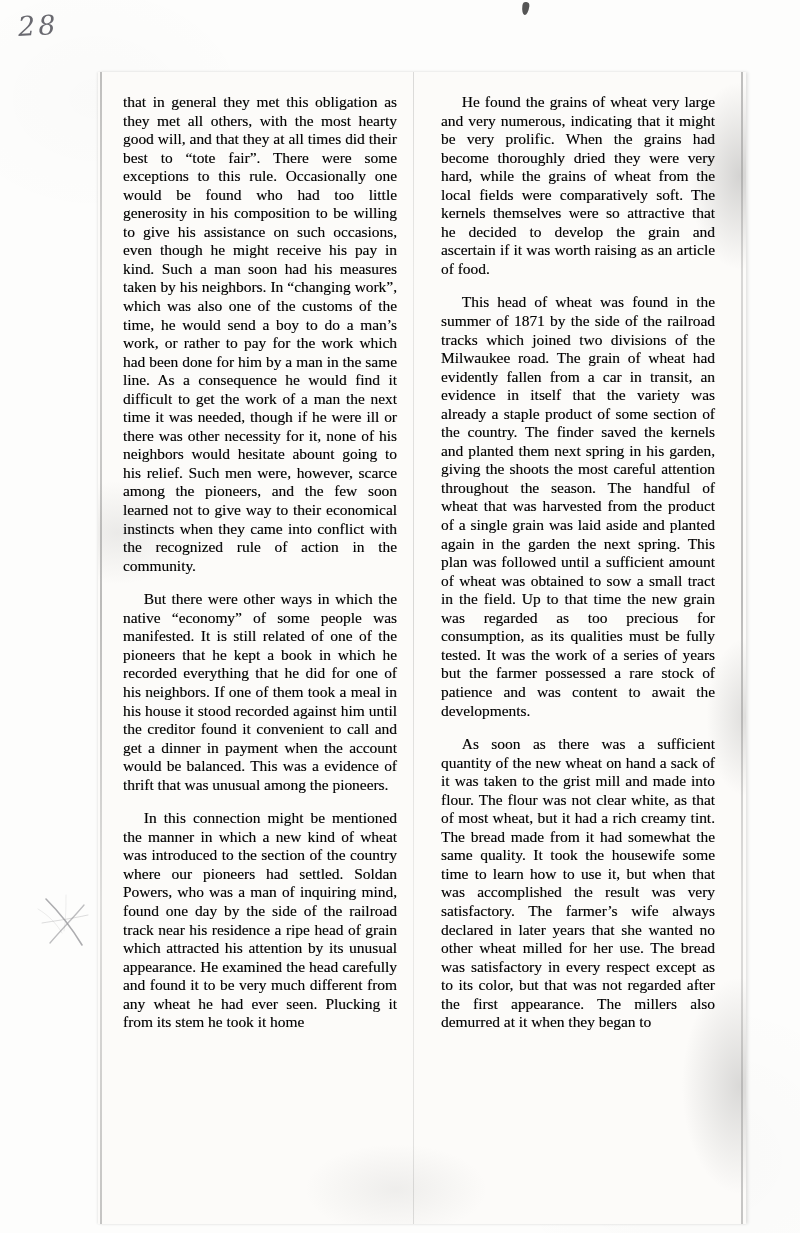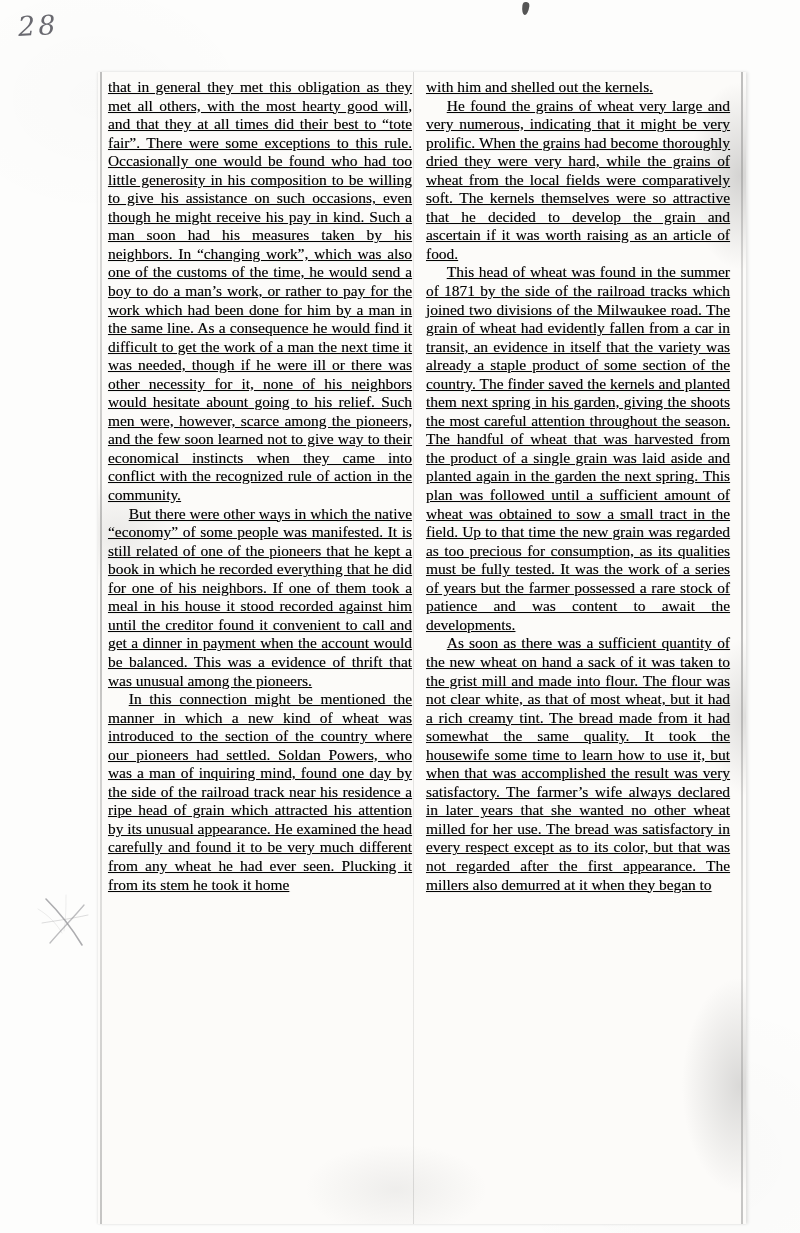--- a/index.html
+++ b/index.html
@@ -120,29 +120,28 @@
     display: flex;
     gap: 14px;
   }
 
   .column {
     width: 304px;
     flex: 0 0 304px;
   }
 
   .para {
-    margin: 0;
+    margin: 15px;
     font-family: "Liberation Serif", "DejaVu Serif", serif;
     font-size: 15.4px;
     line-height: 18.55px;
     text-align: justify;
     text-justify: inter-word;
     color: #141414;
     text-indent: 1.35em;
-    text-decoration: underline;
     -webkit-font-smoothing: none;
   }
   .para.no-indent { text-indent: 0; }
   .para + .para { margin-top: 0; }
 
   
   #columns {
     filter: contrast(1.16) brightness(0.99);
     text-shadow:
       0.35px 0 0 rgba(0,0,0,0.30),
@@ -180,21 +179,20 @@
 
     <div id="columns">
 
       <div class="column">
         <p class="para no-indent">that in general they met this obligation as they met all others, with the most hearty good will, and that they at all times did their best to “tote fair”. There were some exceptions to this rule. Occasionally one would be found who had too little generosity in his composition to be willing to give his assistance on such occasions, even though he might receive his pay in kind. Such a man soon had his measures taken by his neighbors. In “changing work”, which was also one of the customs of the time, he would send a boy to do a man’s work, or rather to pay for the work which had been done for him by a man in the same line. As a consequence he would find it difficult to get the work of a man the next time it was needed, though if he were ill or there was other necessity for it, none of his neighbors would hesitate abount going to his relief. Such men were, however, scarce among the pioneers, and the few soon learned not to give way to their economical instincts when they came into conflict with the recognized rule of action in the community.</p>
         <p class="para">But there were other ways in which the native “economy” of some people was manifested. It is still related of one of the pioneers that he kept a book in which he recorded everything that he did for one of his neighbors. If one of them took a meal in his house it stood recorded against him until the creditor found it convenient to call and get a dinner in payment when the account would be balanced. This was a evidence of thrift that was unusual among the pioneers.</p>
         <p class="para">In this connection might be mentioned the manner in which a new kind of wheat was introduced to the section of the country where our pioneers had settled. Soldan Powers, who was a man of inquiring mind, found one day by the side of the railroad track near his residence a ripe head of grain which attracted his attention by its unusual appearance. He examined the head carefully and found it to be very much different from any wheat he had ever seen. Plucking it from its stem he took it home</p>
       </div>
 
       <div class="column">
-        <p class="para no-indent">with him and shelled out the kernels.</p>
         <p class="para">He found the grains of wheat very large and very numerous, indicating that it might be very prolific. When the grains had become thoroughly dried they were very hard, while the grains of wheat from the local fields were comparatively soft. The kernels themselves were so attractive that he decided to develop the grain and ascertain if it was worth raising as an article of food.</p>
         <p class="para">This head of wheat was found in the summer of 1871 by the side of the railroad tracks which joined two divisions of the Milwaukee road. The grain of wheat had evidently fallen from a car in transit, an evidence in itself that the variety was already a staple product of some section of the country. The finder saved the kernels and planted them next spring in his garden, giving the shoots the most careful attention throughout the season. The handful of wheat that was harvested from the product of a single grain was laid aside and planted again in the garden the next spring. This plan was followed until a sufficient amount of wheat was obtained to sow a small tract in the field. Up to that time the new grain was regarded as too precious for consumption, as its qualities must be fully tested. It was the work of a series of years but the farmer possessed a rare stock of patience and was content to await the developments.</p>
         <p class="para">As soon as there was a sufficient quantity of the new wheat on hand a sack of it was taken to the grist mill and made into flour. The flour was not clear white, as that of most wheat, but it had a rich creamy tint. The bread made from it had somewhat the same quality. It took the housewife some time to learn how to use it, but when that was accomplished the result was very satisfactory. The farmer’s wife always declared in later years that she wanted no other wheat milled for her use. The bread was satisfactory in every respect except as to its color, but that was not regarded after the first appearance. The millers also demurred at it when they began to</p>
       </div>
 
     </div>
   </div>
 </div>
 
 </body></html>

